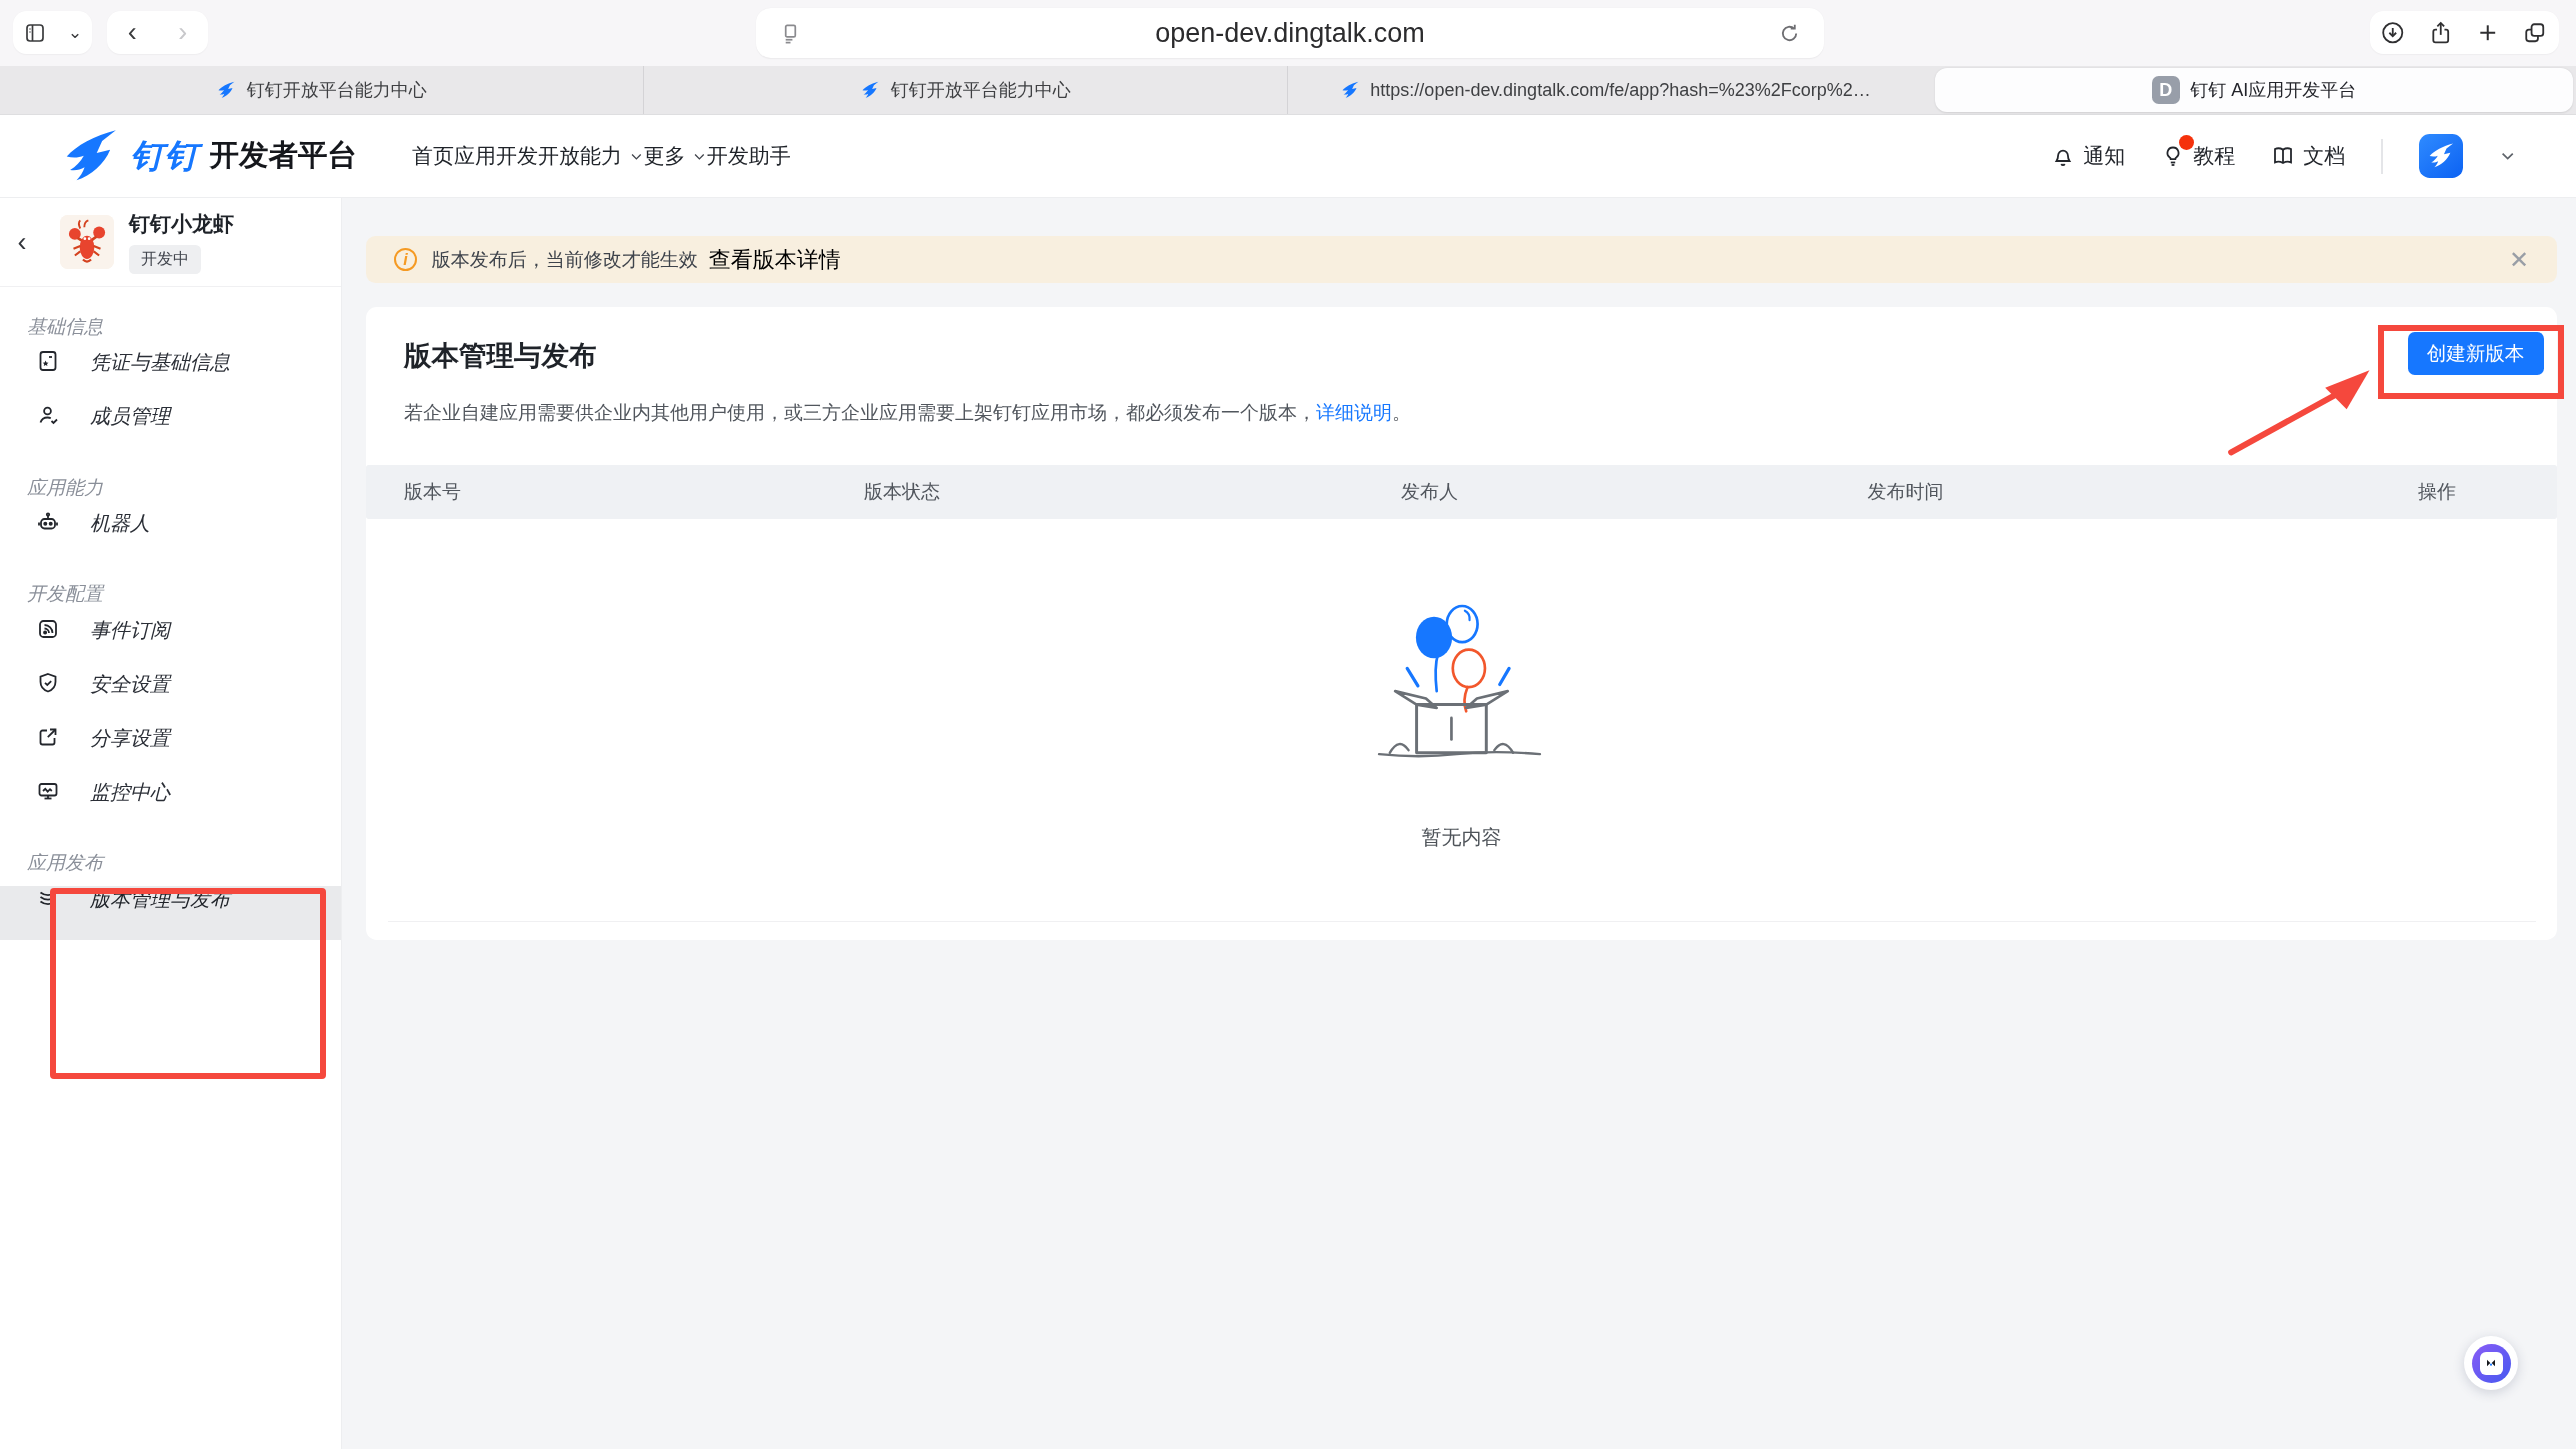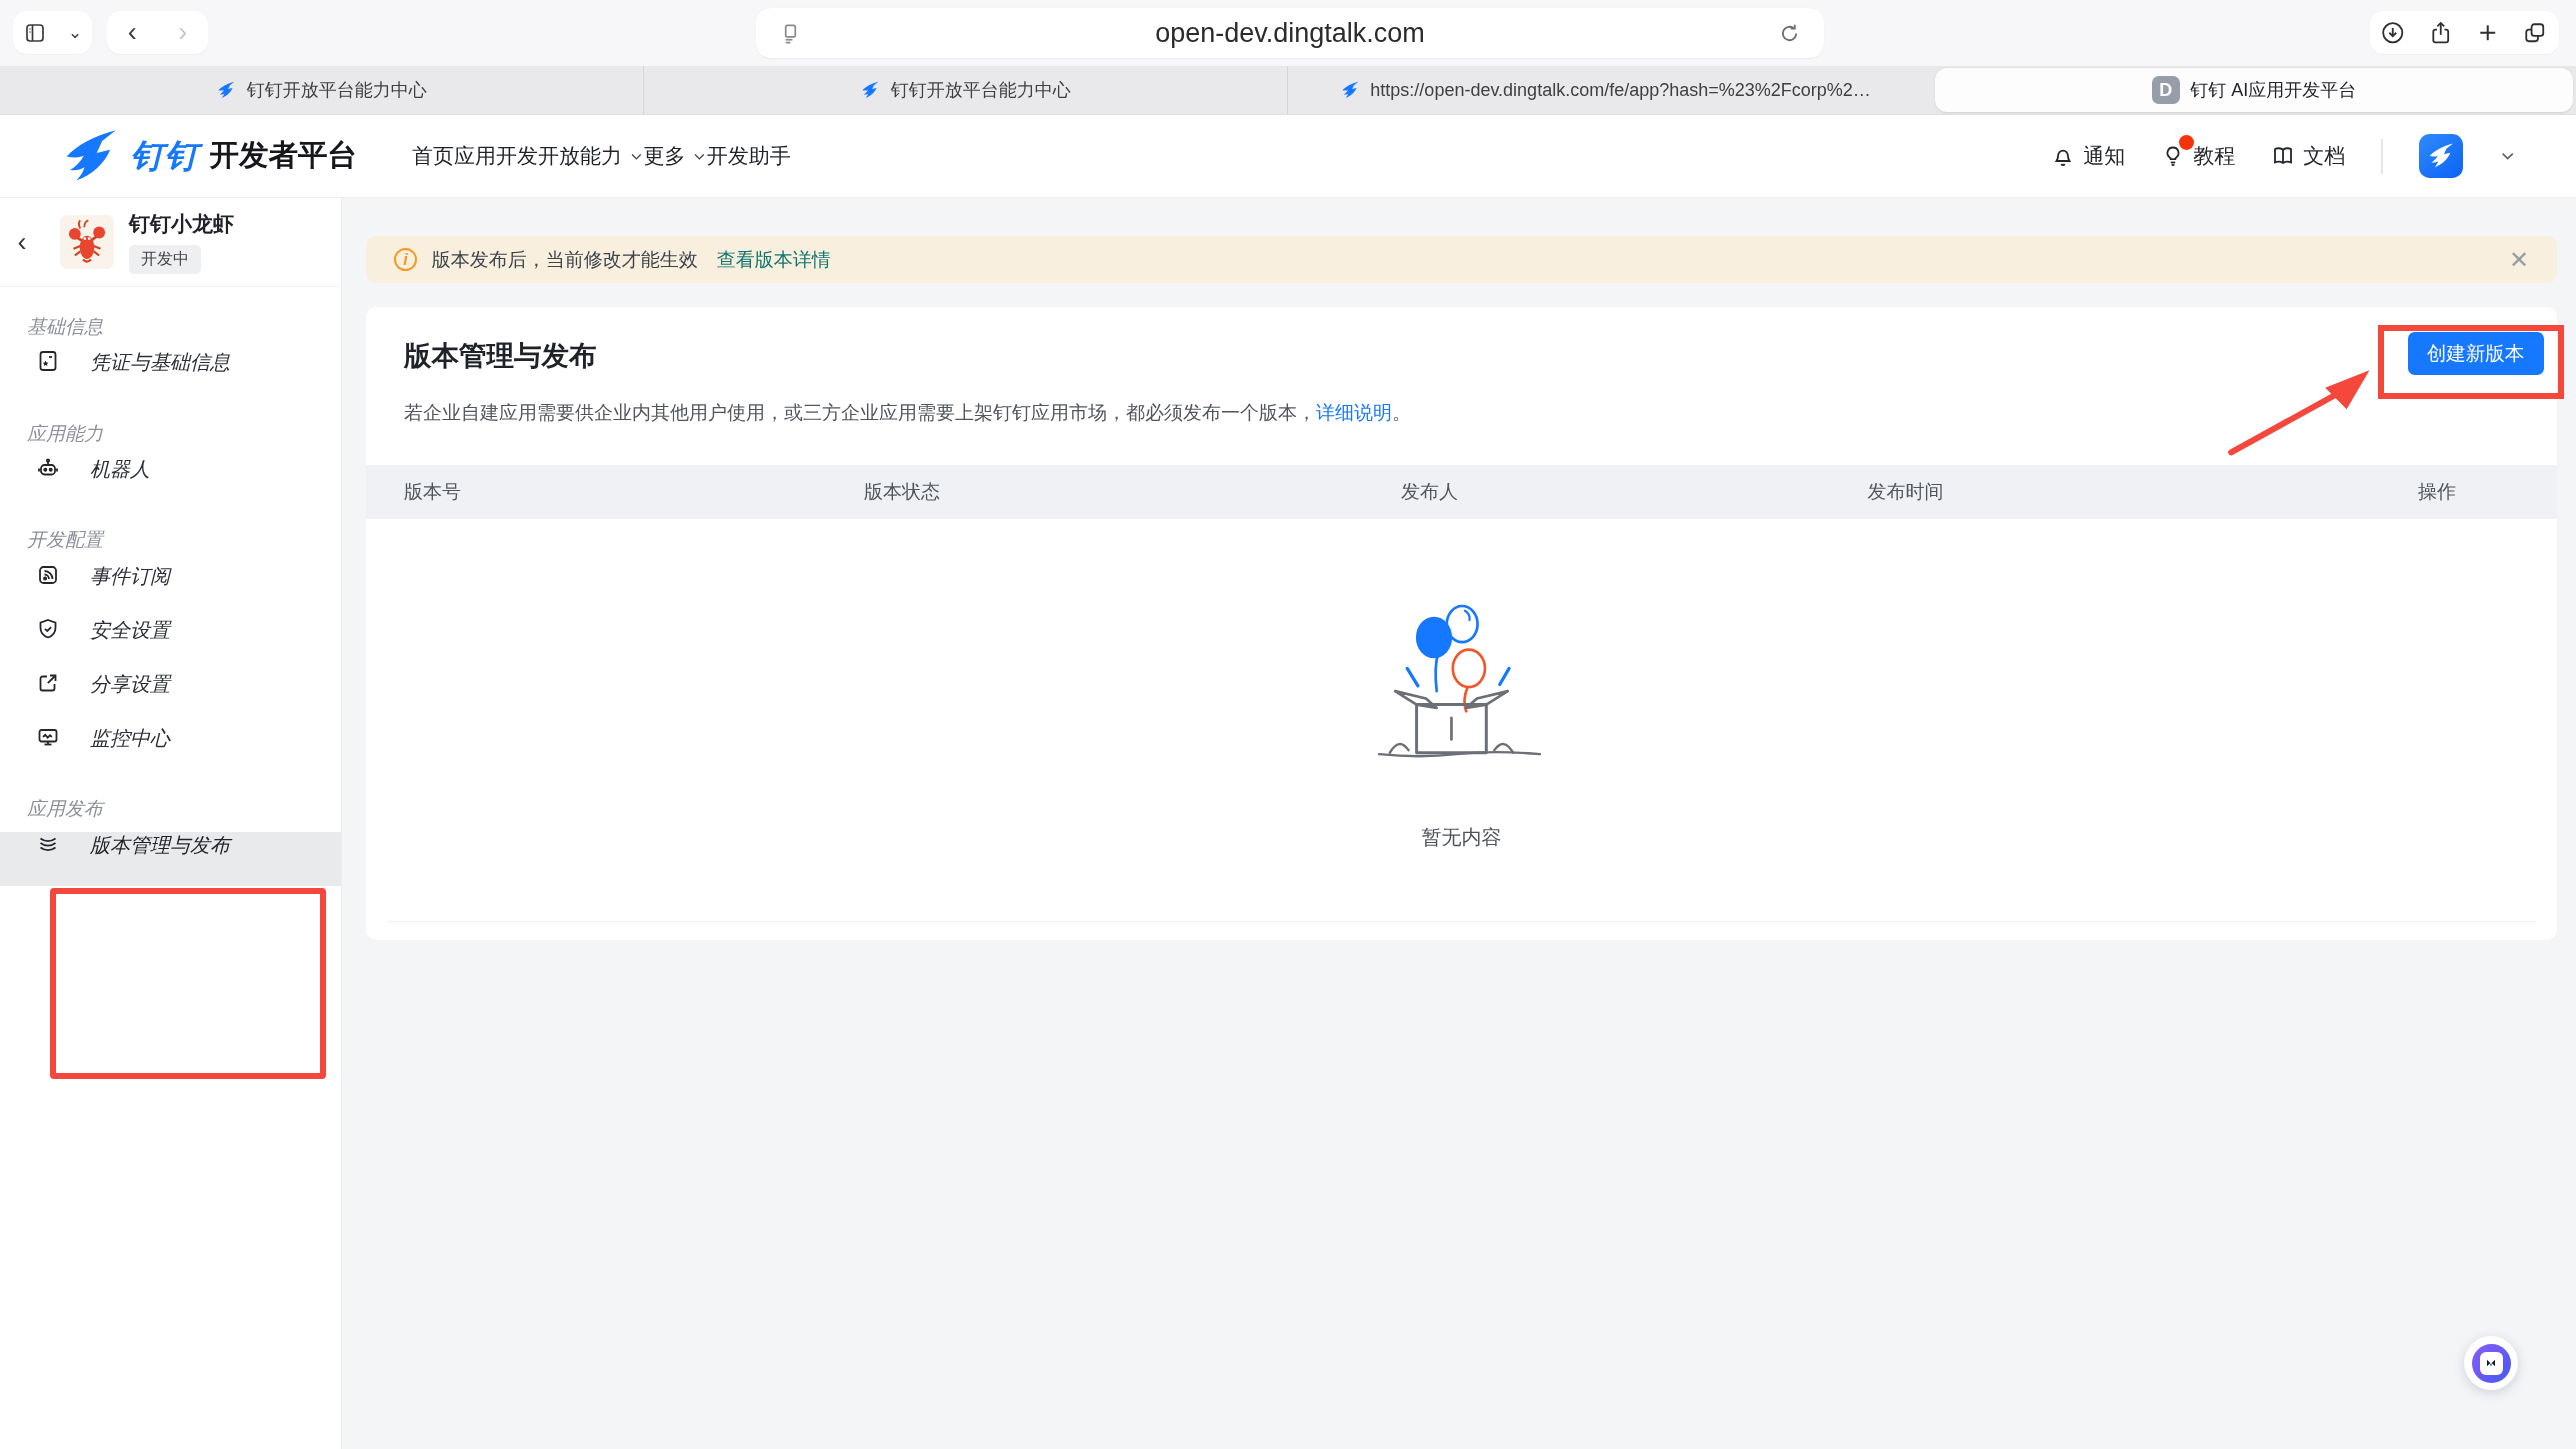--- a/index.html
+++ b/index.html
@@ -64,21 +64,21 @@
   .side-item.active { background:#E9EAEC; color:#1F2329; }
   .side-red-rect { position:absolute; left:50px; top:690px; width:276px; height:191px;
                    border:6.7px solid #F5483D; border-radius:4px; pointer-events:none; z-index:5; }
 
   
   .banner { margin:38px 19px 0 24px; height:47px; background:#F8EFDF; border-radius:9.4px;
             display:flex; align-items:center; padding:0 28px; }
   .info-ic { width:23px; height:23px; border-radius:50%; border:2px solid #F59A23; color:#F59A23;
              font-size:16px; font-weight:bold; display:flex; align-items:center; justify-content:center; font-style:italic; flex-shrink:0;}
   .banner-text { margin-left:14.8px; font-size:19px; color:#3E434B; }
-  .banner-link { margin-left:19px; font-size:19px; color:#0f766e; cursor:pointer; }
+  .banner-link { margin-left:11px; font-size:22px; color:#000000; cursor:pointer; }
   .banner-close { margin-left:auto; font-size:24px; color:#999EA6; cursor:pointer; }
 
   
   .card { margin:24px 19px 0 24px; height:633px; background:#fff; border-radius:10.7px; position:relative; }
   .card-title { padding:31px 38px 0; font-size:27.5px; font-weight:bold; color:#1F2329; }
   .card-desc { padding:25.5px 38px 0; font-size:19px; color:#51565D; }
   .link { color:#1677FF; cursor:pointer; }
   .create-btn { position:absolute; top:25px; right:13.4px; width:136px; height:43px; background:#1677FF; color:#fff;
                 font-size:19.5px; border:none; border-radius:6.7px; cursor:pointer; }
   .btn-red-rect { position:absolute; top:18px; right:-7.4px; width:186px; height:74px;
@@ -280,20 +280,28 @@
 
     <div class="side-nav">
       <div class="group-label">基础信息</div>
       <div class="side-item">
         <svg class="ic" viewBox="0 0 24 24" fill="none" stroke="currentColor" stroke-width="1.8">
           <rect x="4.5" y="3" width="15" height="18" rx="2.5"></rect>
             <line x1="13" y1="8" x2="16" y2="8"></line>
           <path d="M9.6 11.5l.9 1.9 2 .3-1.5 1.4.4 2-1.8-1-1.8 1 .4-2-1.5-1.4 2-.3z" fill="currentColor" stroke="none"></path>
         </svg>
         <span>凭证与基础信息</span>
+      </div>
+      <div class="side-item">
+        <svg class="ic" viewBox="0 0 24 24" fill="none" stroke="currentColor" stroke-width="1.8">
+          <circle cx="11.5" cy="8" r="3.4"></circle>
+            <path d="M4.5 19.5c1-3.3 3.7-5 7-5 1.2 0 2.3.2 3.3.7"></path>
+          <polyline points="15.5 18 17.5 20 21 16.5"></polyline>
+        </svg>
+        <span>成员管理</span>
       </div>
 
       <div class="group-label">应用能力</div>
       <div class="side-item">
         <svg class="ic" viewBox="0 0 24 24" fill="none" stroke="currentColor" stroke-width="1.8">
           <rect x="5" y="9" width="14" height="9.5" rx="3.5"></rect>
             <line x1="12" y1="9" x2="12" y2="5.8"></line>
             <circle cx="12" cy="4.6" r="1.2"></circle>
           <circle cx="9.3" cy="13.7" r="1.1" fill="currentColor"></circle>
             <circle cx="14.7" cy="13.7" r="1.1" fill="currentColor"></circle>

